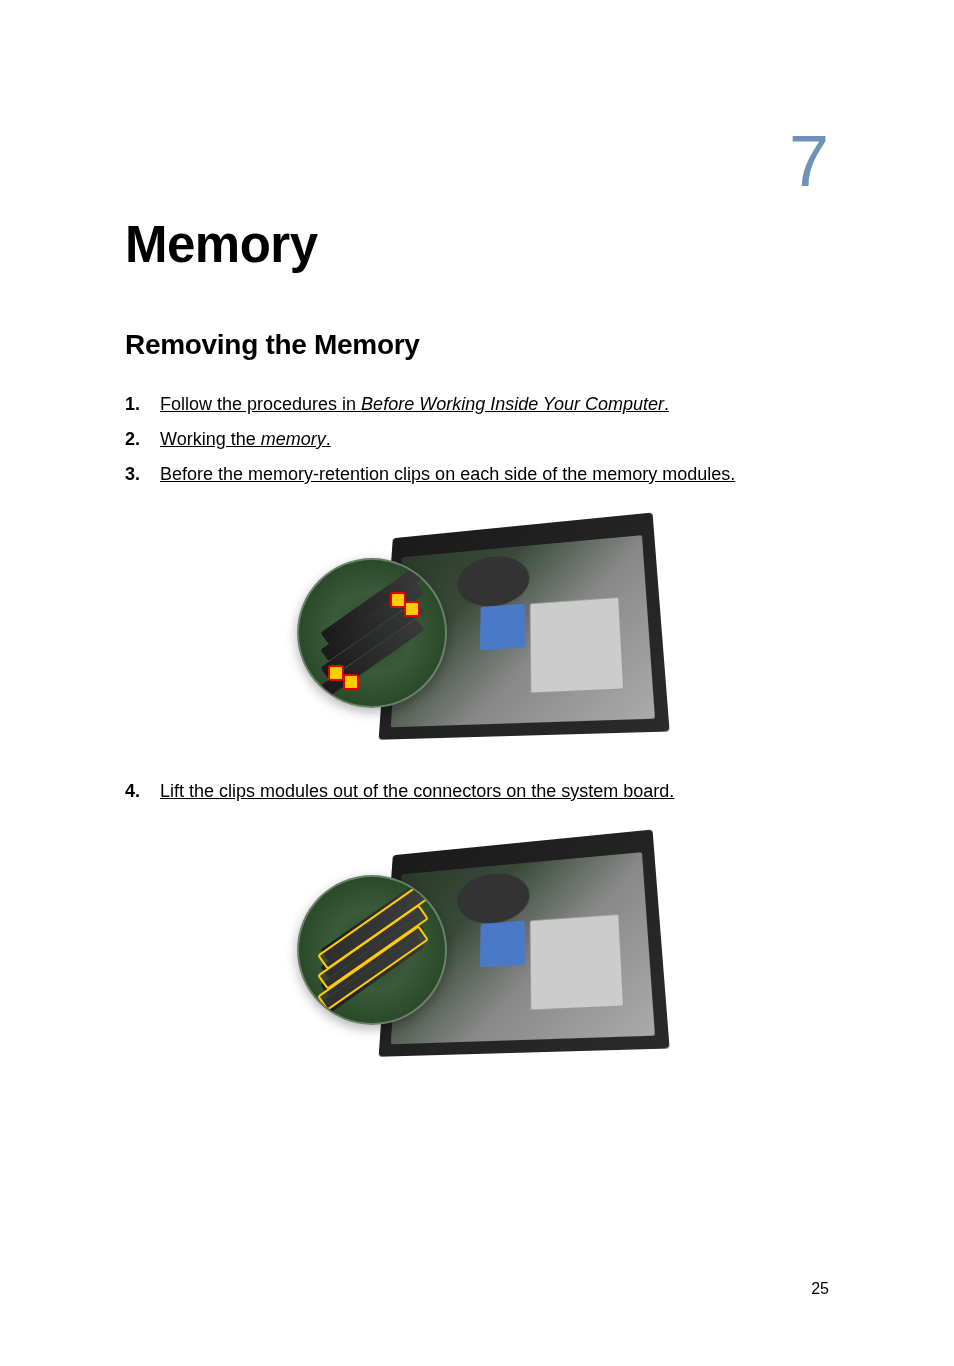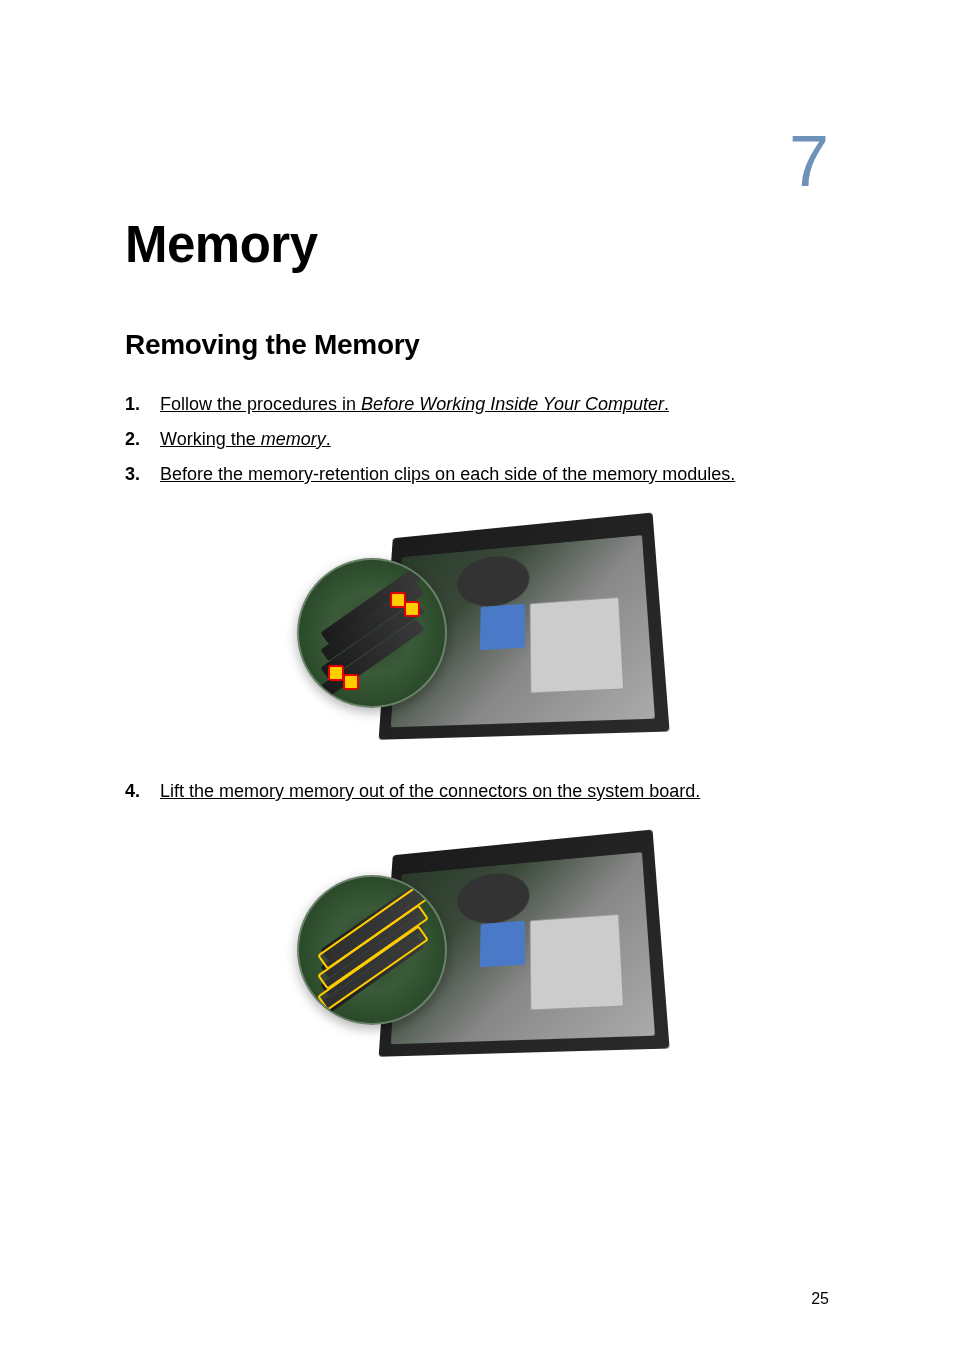--- a/index.html
+++ b/index.html
@@ -162,21 +162,21 @@
       border: 2px solid #ffcc00;
       left: 8%;
       border-radius: 3px;
       background: rgba(60,60,60,0.6);
     }
     .module-1 { top: 28%; transform: rotate(-35deg); }
     .module-2 { top: 42%; transform: rotate(-35deg); }
     .module-3 { top: 56%; transform: rotate(-35deg); }
     .page-number {
       position: absolute;
-      bottom: 58px;
+      bottom: 68px;
       right: 125px;
       font-size: 16px;
       color: #000;
     }
   </style>
 </head>
 <body>
 
 <div class="chapter-number">7</div>
 
@@ -224,21 +224,21 @@
       <div class="clip-highlight clip-3"></div>
       <div class="clip-highlight clip-4"></div>
     </div>
   </div>
 </div>
 
 <ol class="step-list">
   <li class="step-item">
     <span class="step-number">4.</span>
     <span class="step-text">
-      <span>Lift the memory memory out of the connectors on the system board.</span>
+      <span>Lift the clips modules out of the connectors on the system board.</span>
     </span>
   </li>
 </ol>
 
 <div class="figure-container">
   <div class="computer-figure">
     <div class="computer-case">
       <div class="computer-interior">
         <div class="interior-component-1"></div>
         <div class="interior-component-2"></div>

